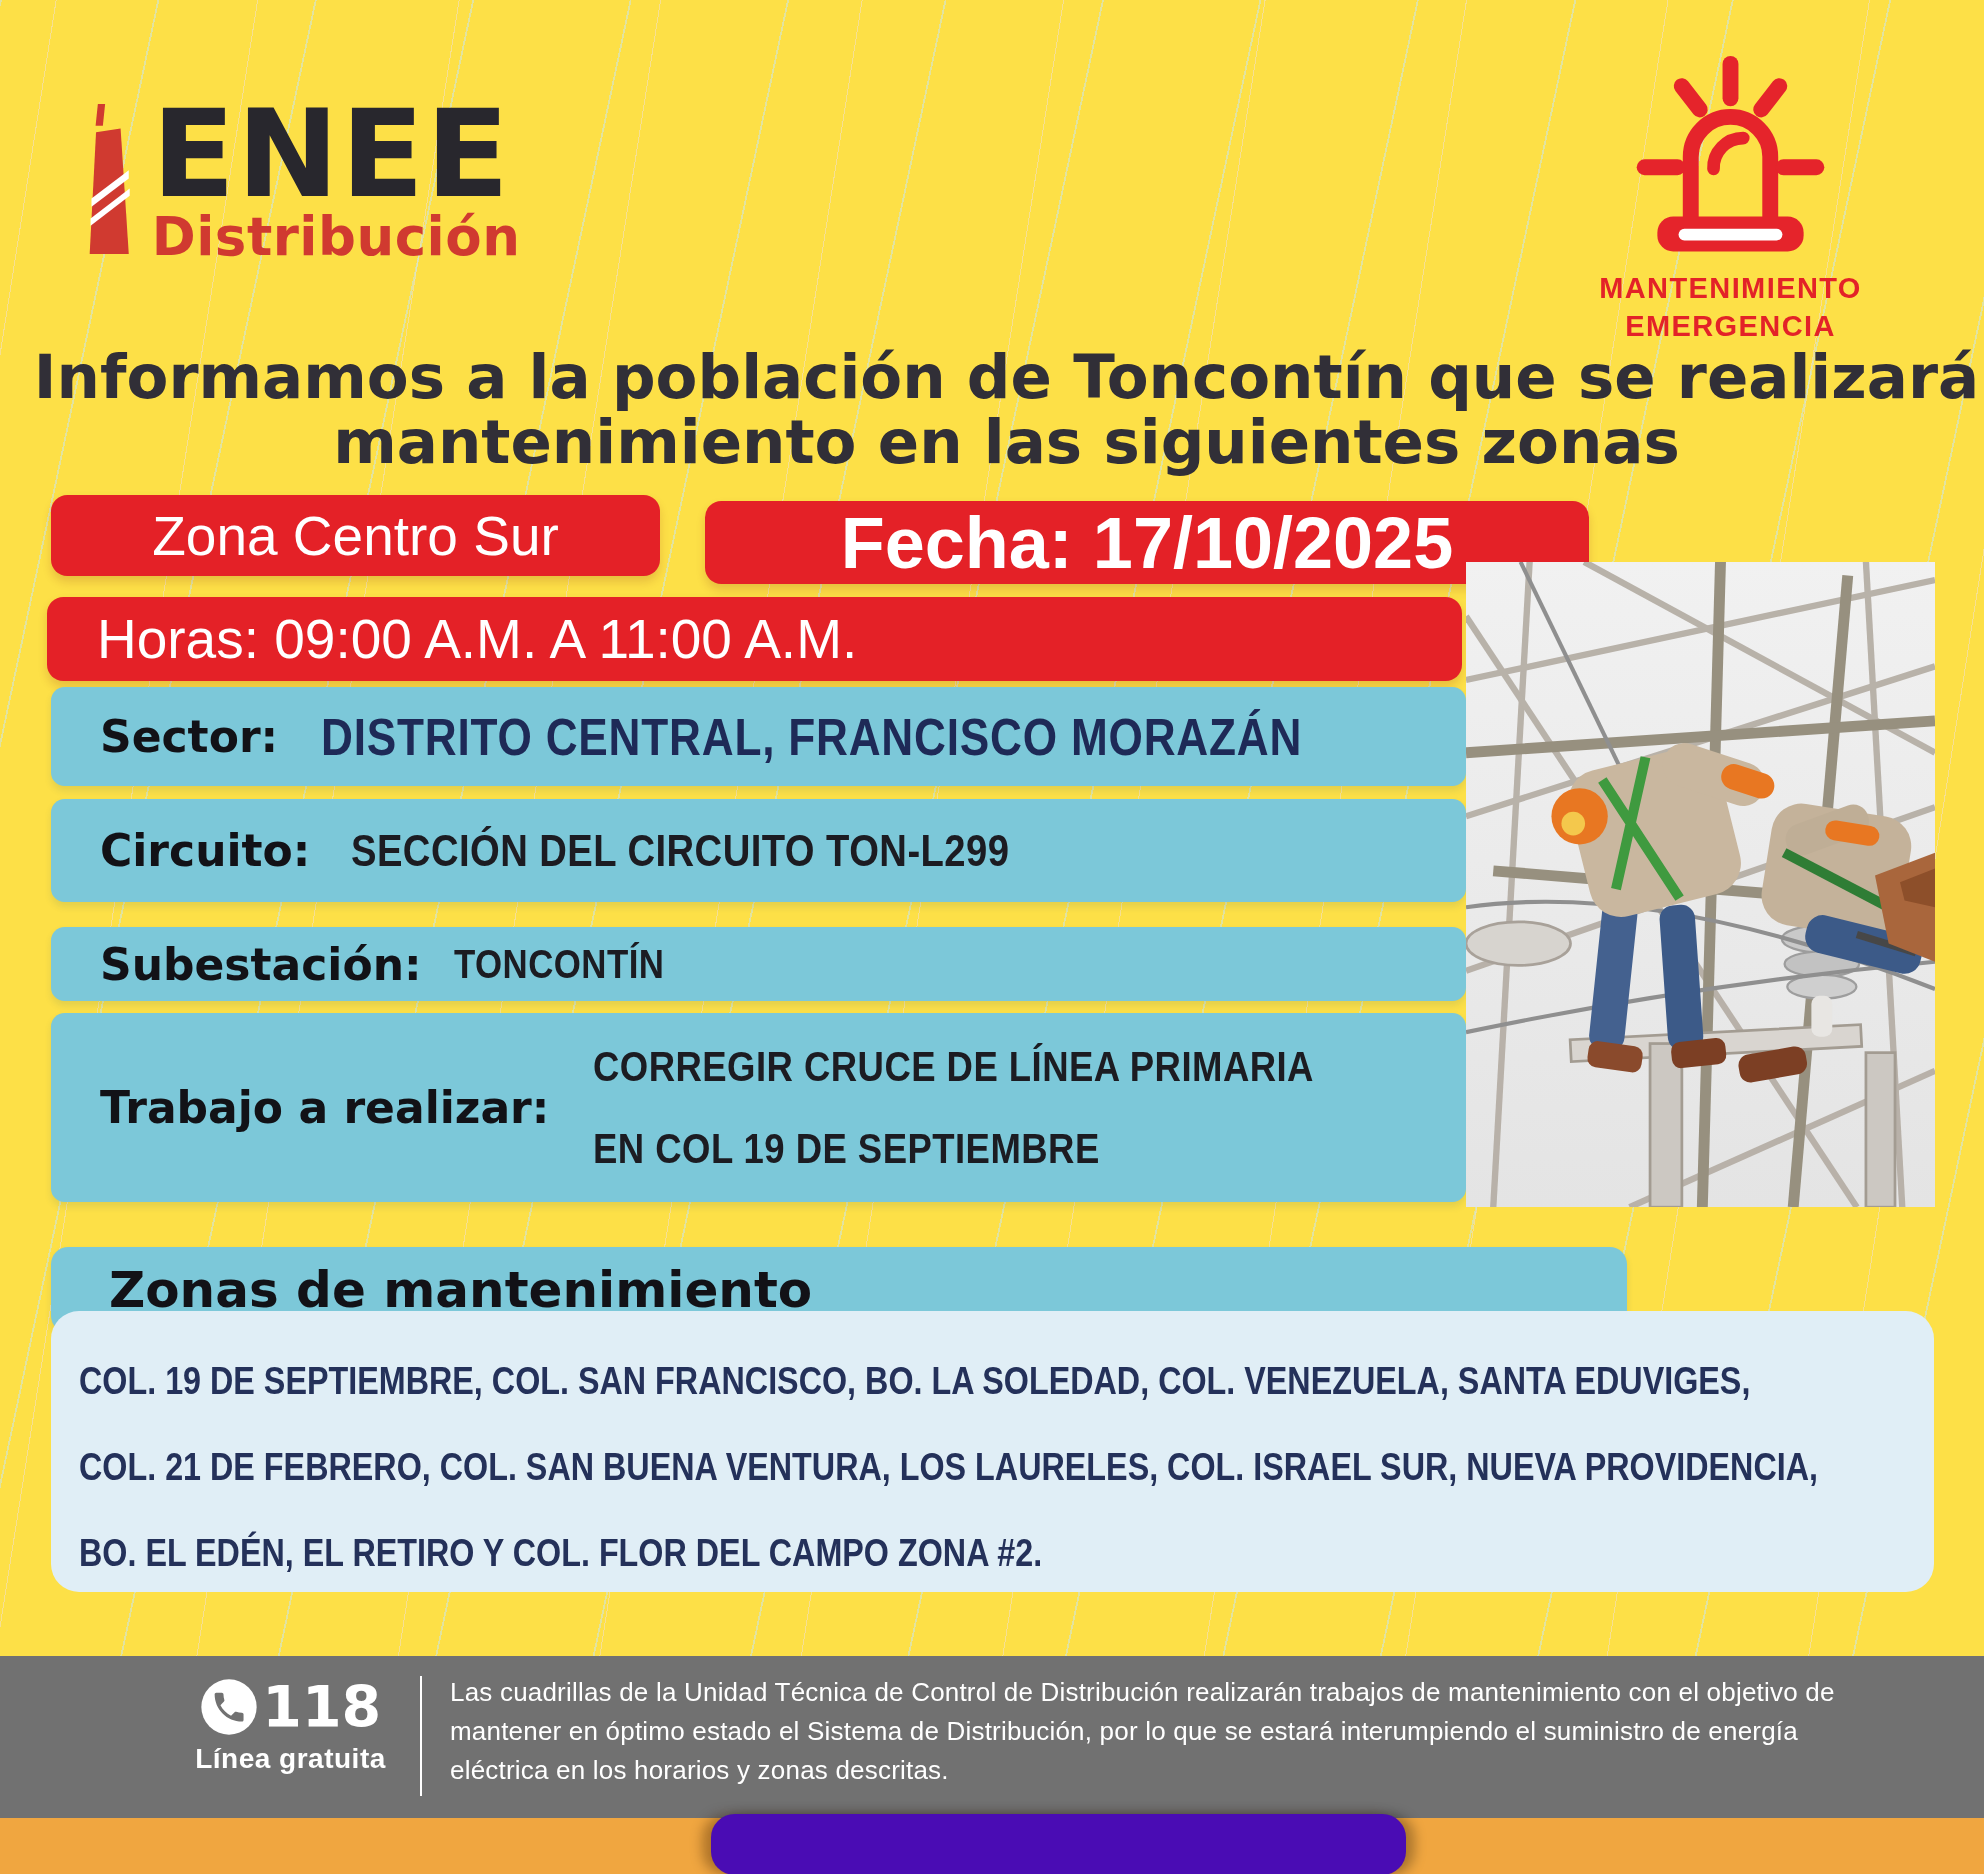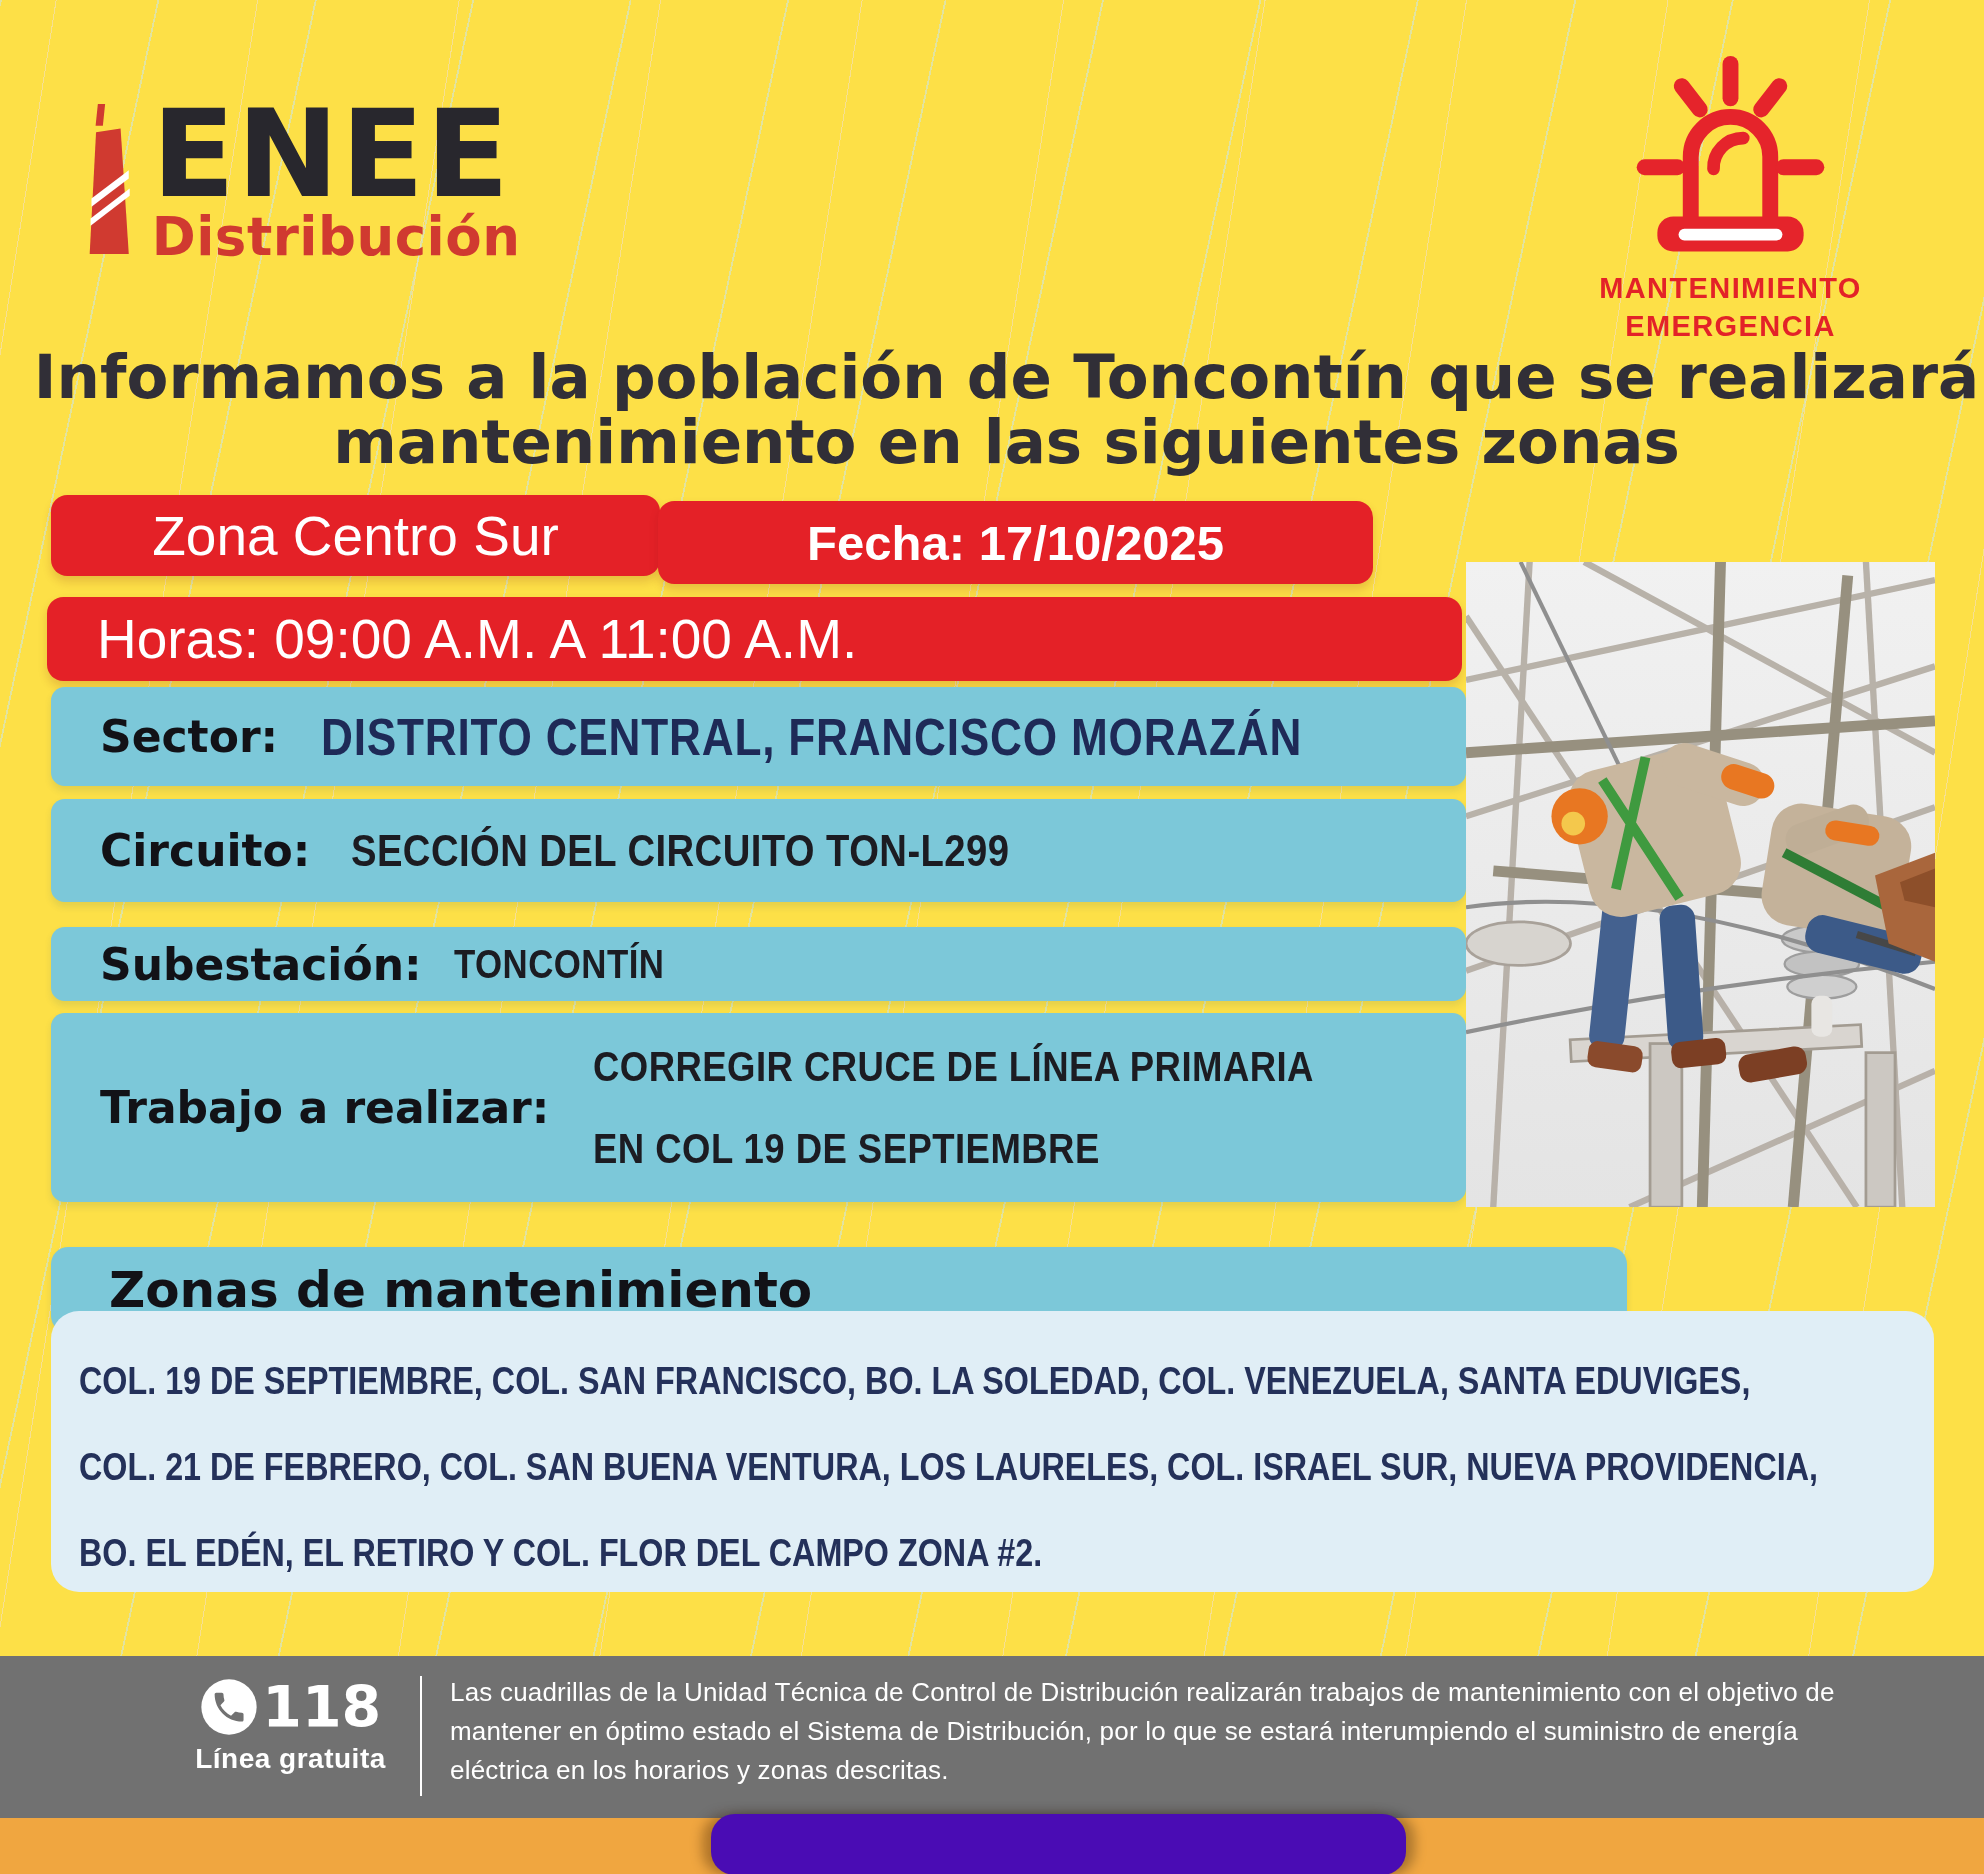--- a/index.html
+++ b/index.html
@@ -40,21 +40,21 @@
     color:#312f37;letter-spacing:0px;
   }
 
   
   .red-box{
     position:absolute;background:#e42127;border-radius:16.4px;color:#ffffff;
     display:flex;align-items:center;box-sizing:border-box;
     box-shadow:0 5.5px 10px rgba(120,20,20,0.16);
   }
   .badge-zone{left:51px;top:495px;width:609px;height:81px;justify-content:center;font-size:55px;font-weight:normal;}
-  .badge-date{left:658px;top:501px;width:715px;height:83px;justify-content:center;font-size:49px;font-weight:bold;}
+  .badge-date{left:705px;top:501px;width:884px;height:83px;justify-content:center;font-size:72px;font-weight:bold;}
   .bar-hours{left:47px;top:597px;width:1415px;height:84px;padding-left:50px;font-size:55px;}
 
   
   .info-row{
     position:absolute;left:51px;width:1415px;background:#7cc8d9;border-radius:13.6px;
     display:flex;align-items:center;box-sizing:border-box;padding-left:49px;
     box-shadow:0 4.5px 7.3px rgba(40,90,110,0.12);
   }
   .row-sector{top:687px;height:99px;}
   .row-circuito{top:799px;height:103px;}

